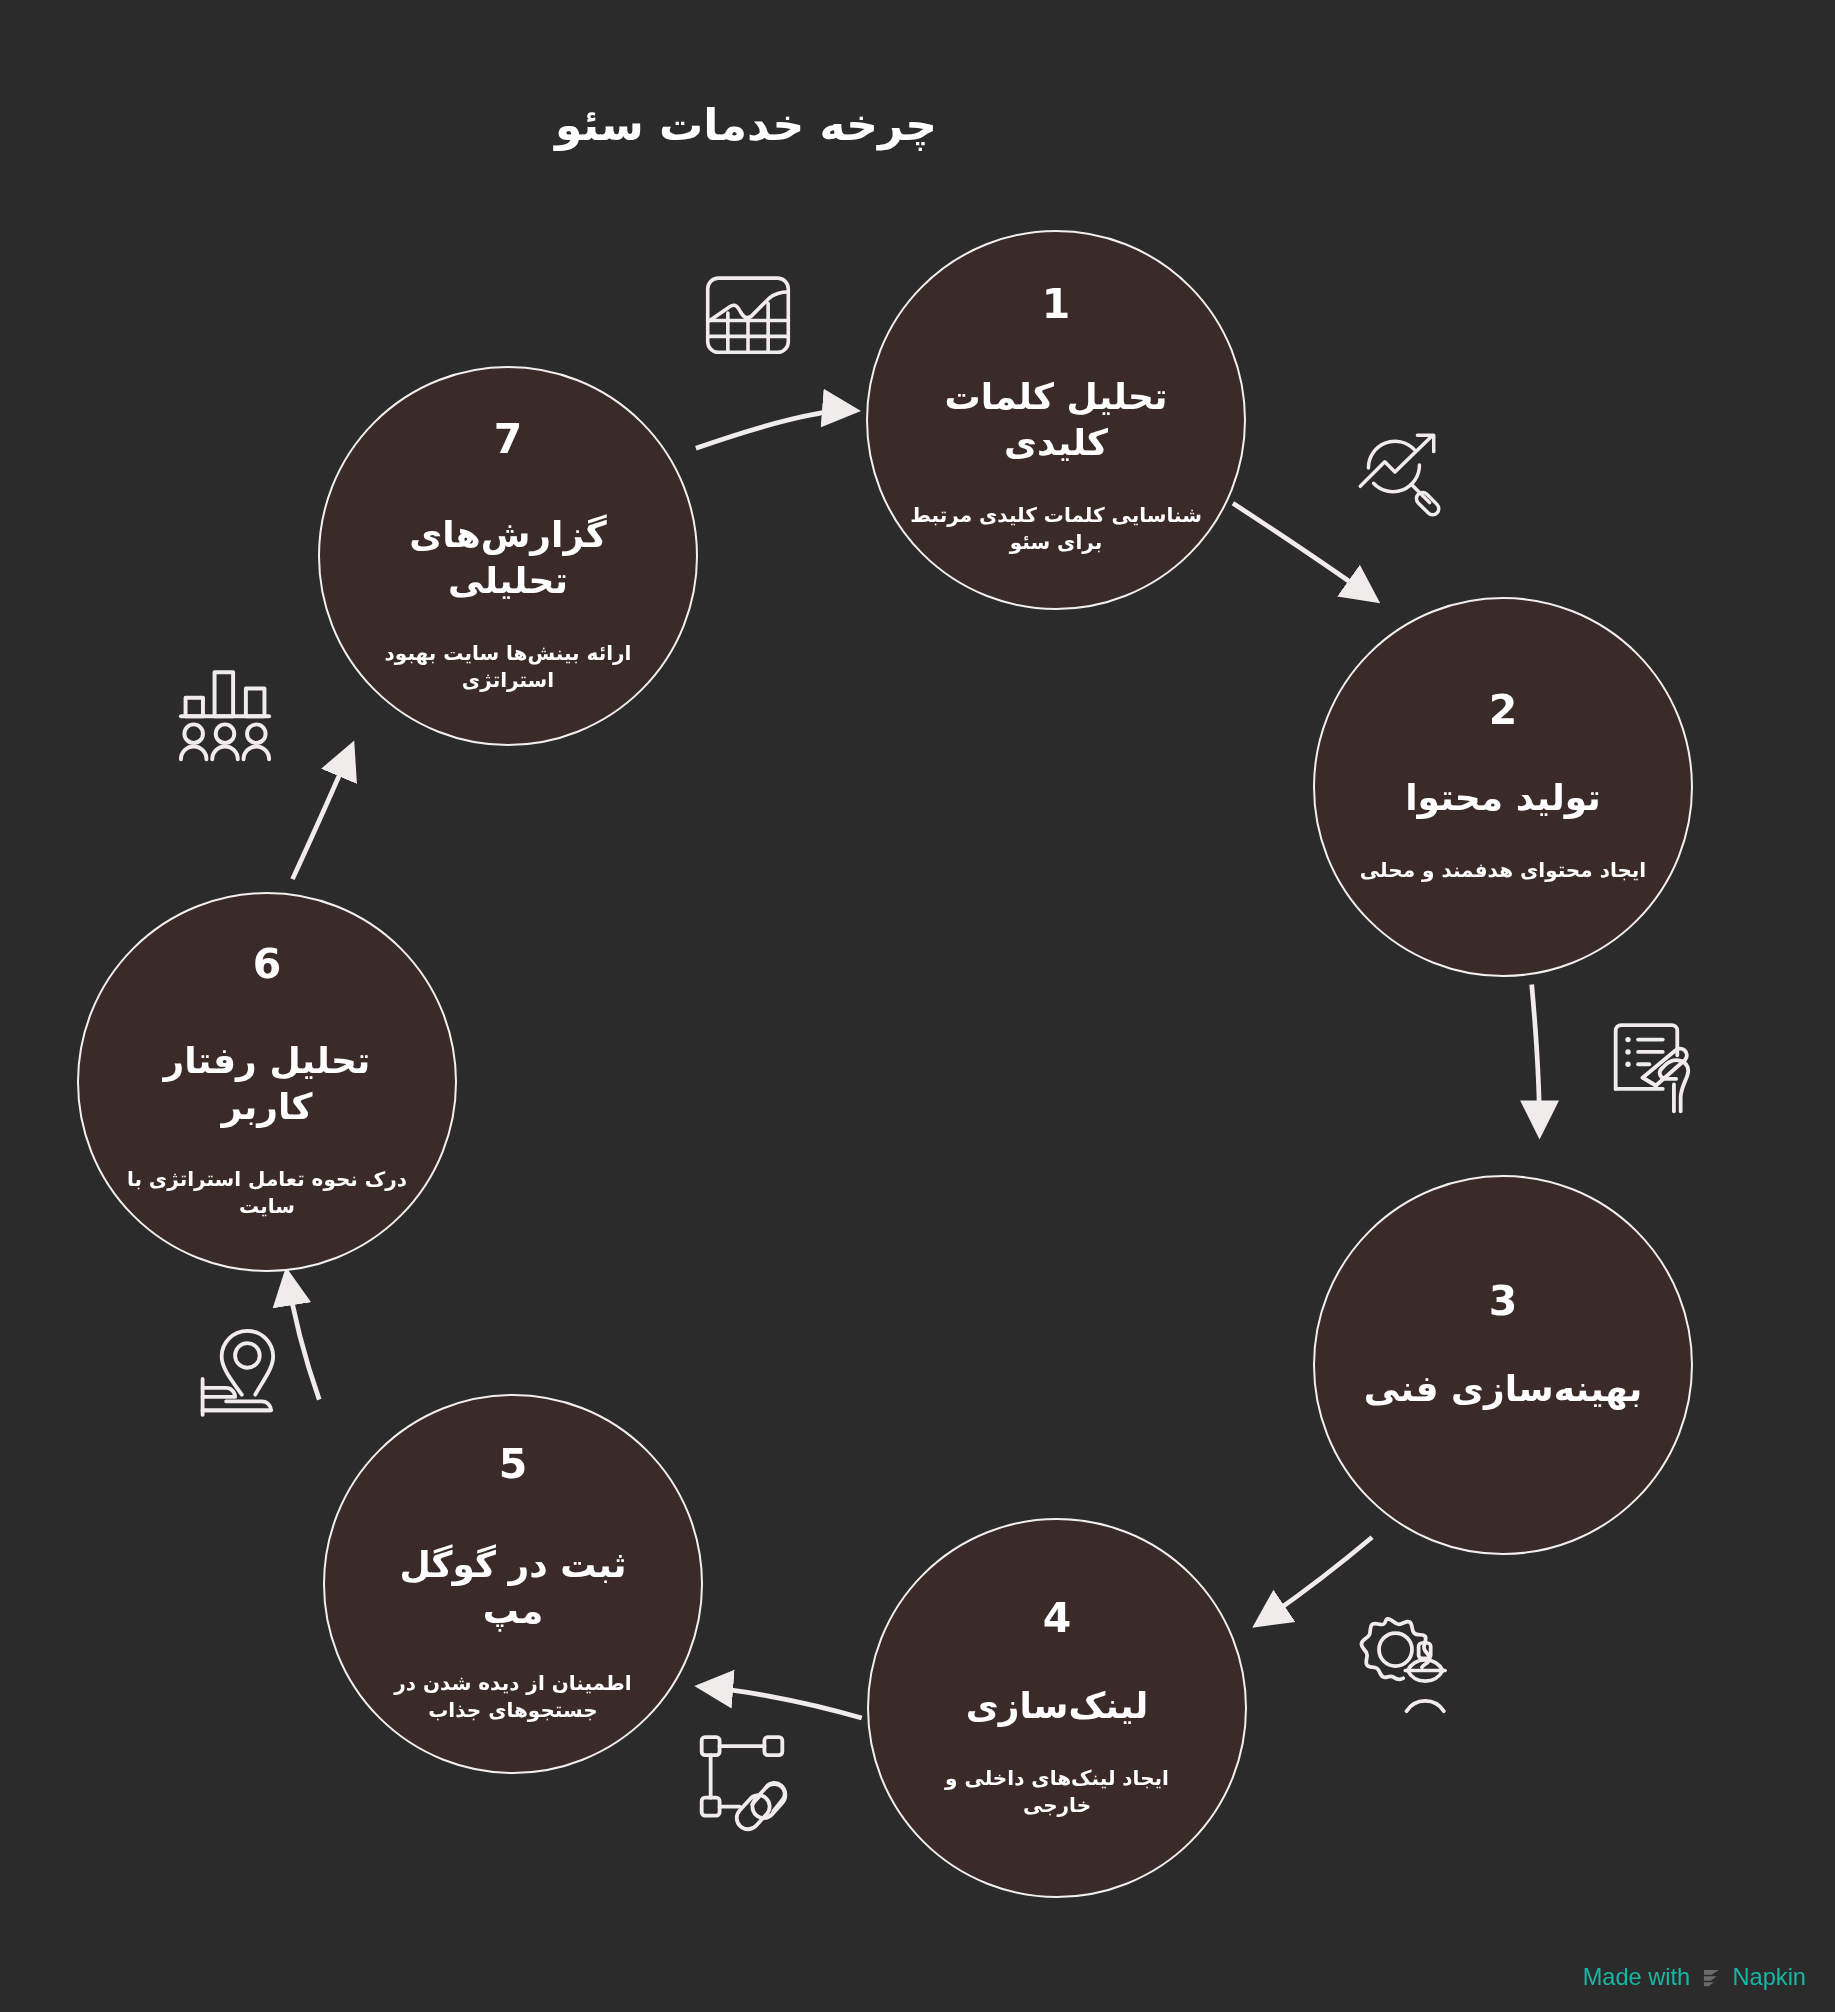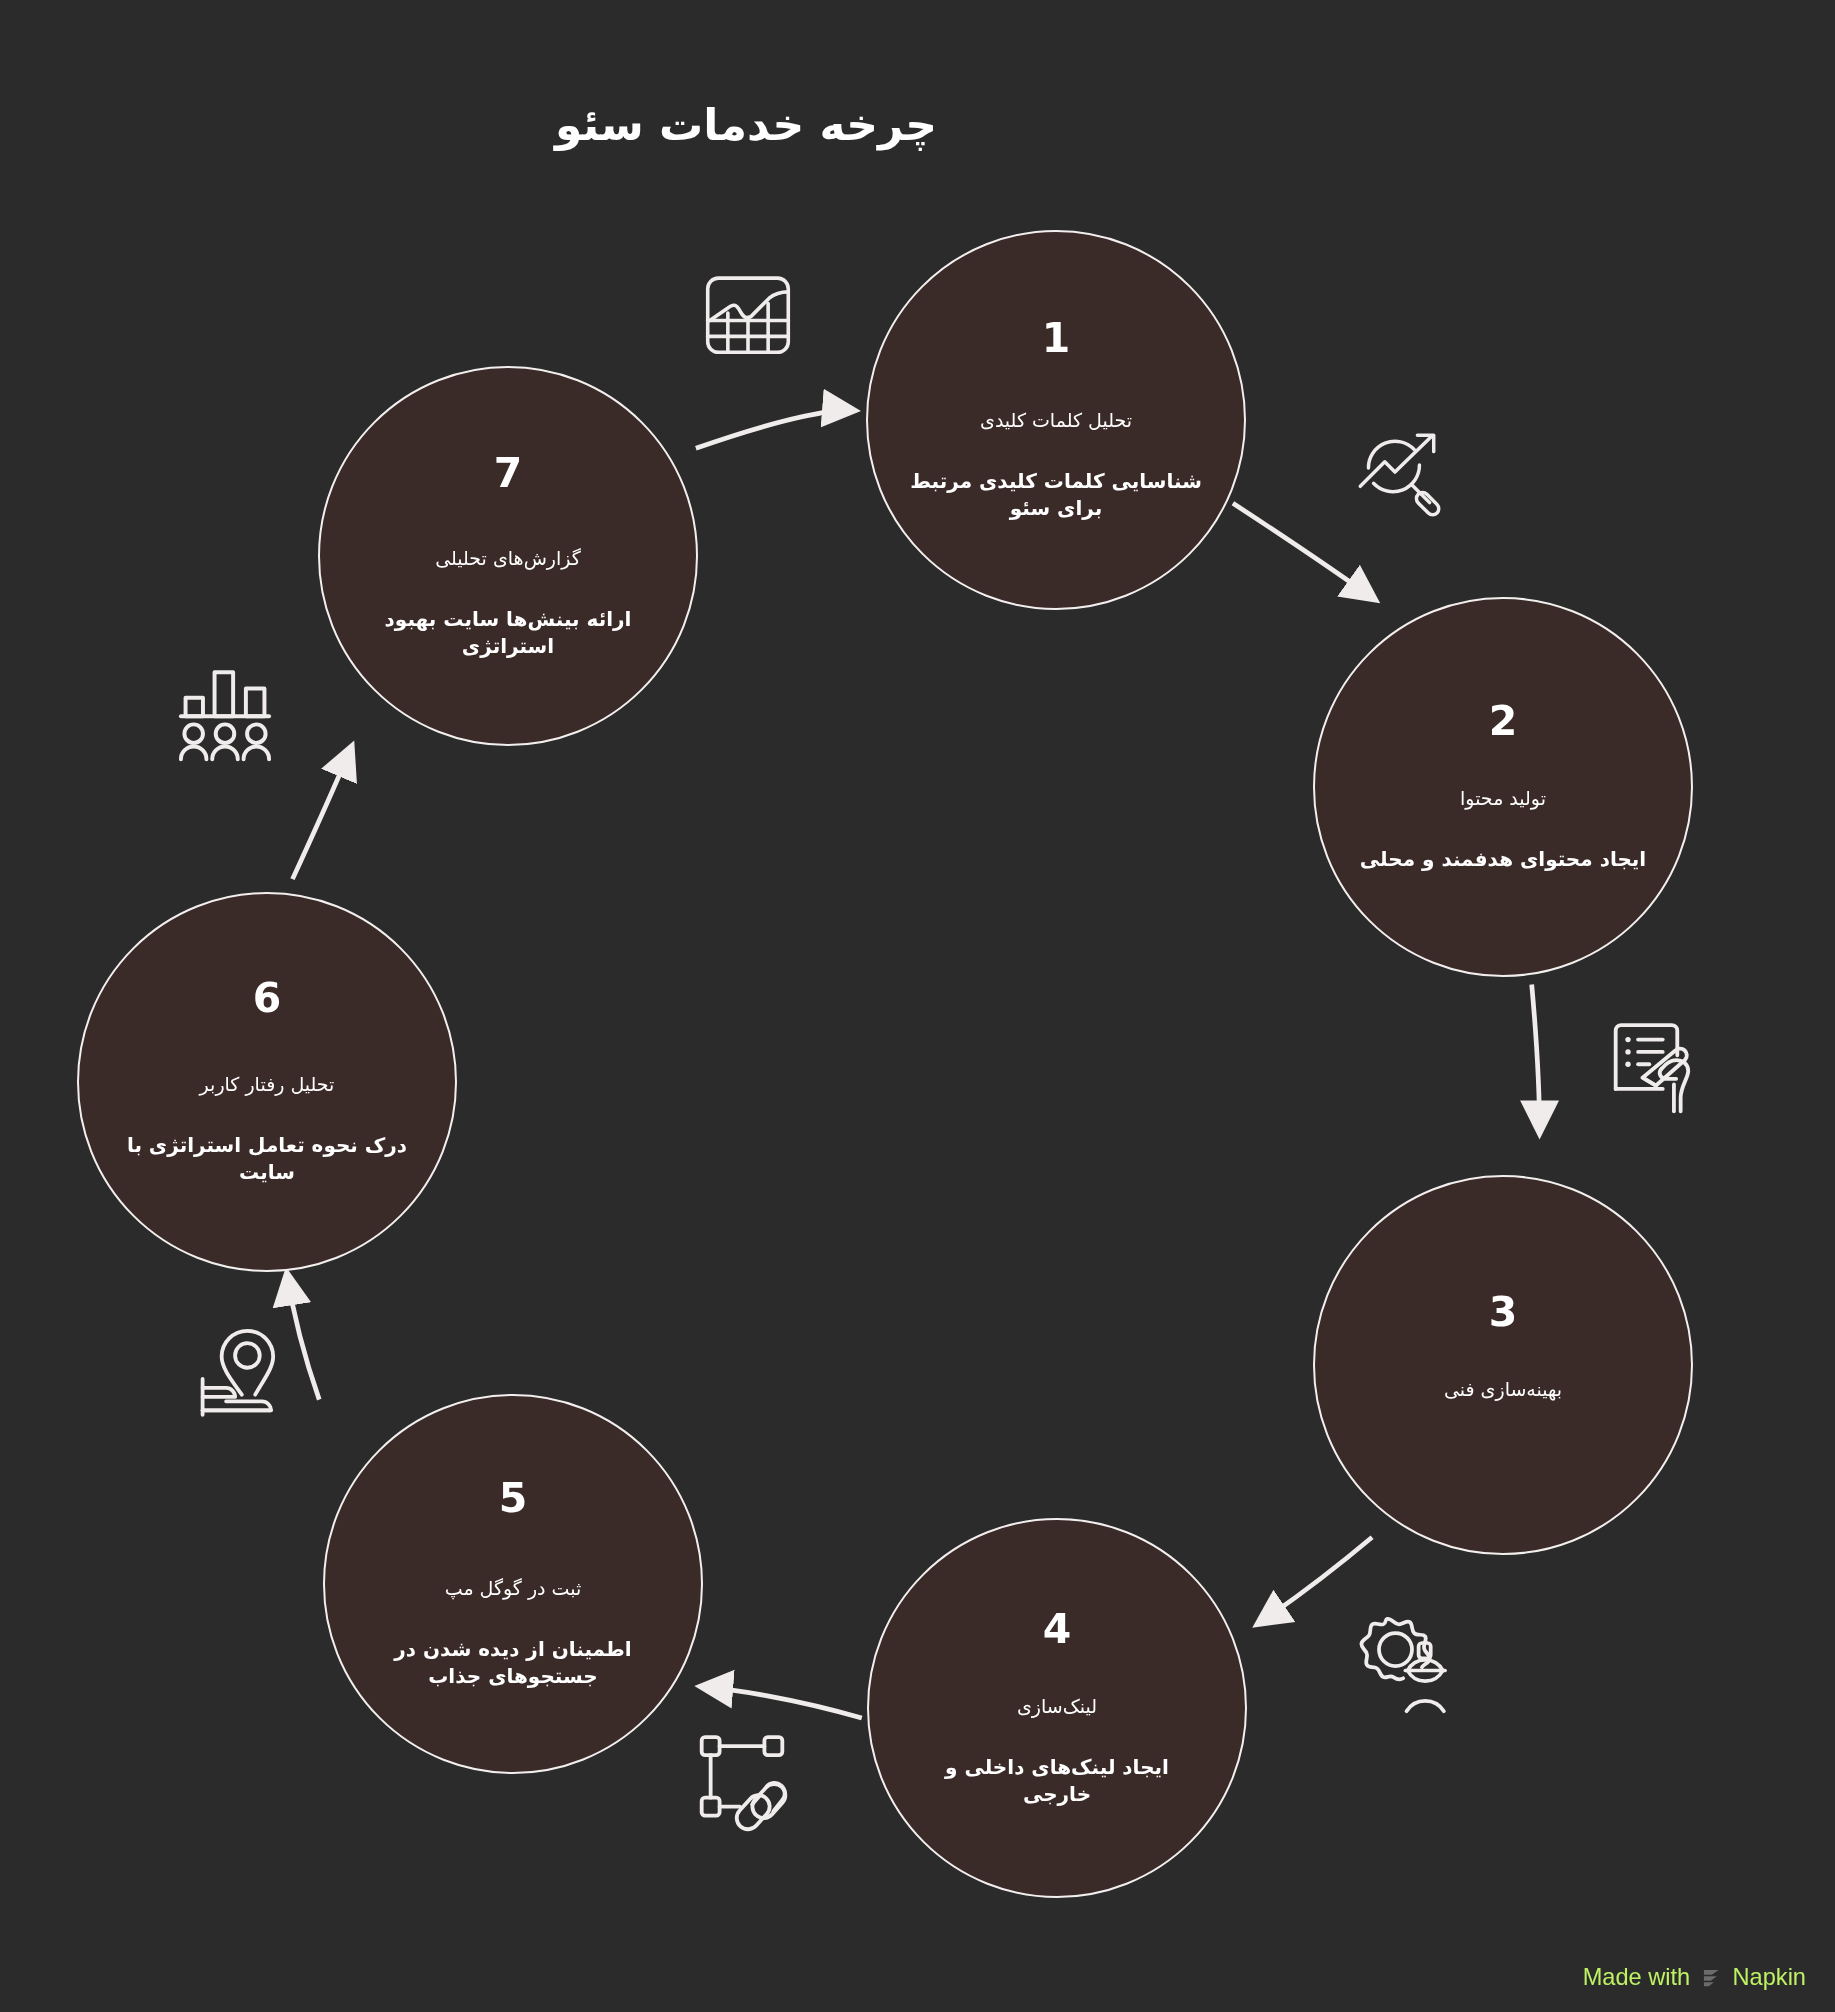--- a/index.html
+++ b/index.html
@@ -37,21 +37,21 @@
     text-align:center;
     color:#ffffff;
     direction:rtl;
     padding:0 41px;
   }
   .node .num{
     font-size:41px;font-weight:bold;line-height:1;
     margin-bottom:44px;
   }
   .node .ttl{
-    font-size:19px;font-weight:normal;line-height:1.28;
+    font-size:36px;font-weight:bold;line-height:1.28;
     margin-bottom:36px;
   }
   .node .sub{
     font-size:20px;font-weight:bold;line-height:1.34;
   }
 
   
   #node1{left:866px;top:230px;width:380px;height:380px;}
   #node2{left:1313px;top:597px;width:380px;height:380px;}
   #node3{left:1313px;top:1175px;width:380px;height:380px;}
@@ -73,21 +73,21 @@
   #icon-write-list{left:1600px;top:1006px;width:112px;height:112px;}
   #icon-gear-worker{left:1343px;top:1610px;width:116px;height:110px;}
   #icon-link-nodes{left:686px;top:1726px;width:112px;height:112px;}
   #icon-map-pin{left:197px;top:1314px;width:112px;height:112px;}
   #icon-people-bars{left:167px;top:649px;width:116px;height:116px;}
 
   
   .footer{
     position:absolute;right:30px;bottom:22px;
     display:flex;align-items:center;gap:9.4px;
-    color:#bef264;font-size:23.6px;
+    color:#14b8a6;font-size:23.6px;
     font-family:"Liberation Sans",sans-serif;
     direction:ltr;
   }
   .footer .mark{width:23.6px;height:23.6px;}
 </style>
 </head>
 <body>
 
 <div id="stage">
 

